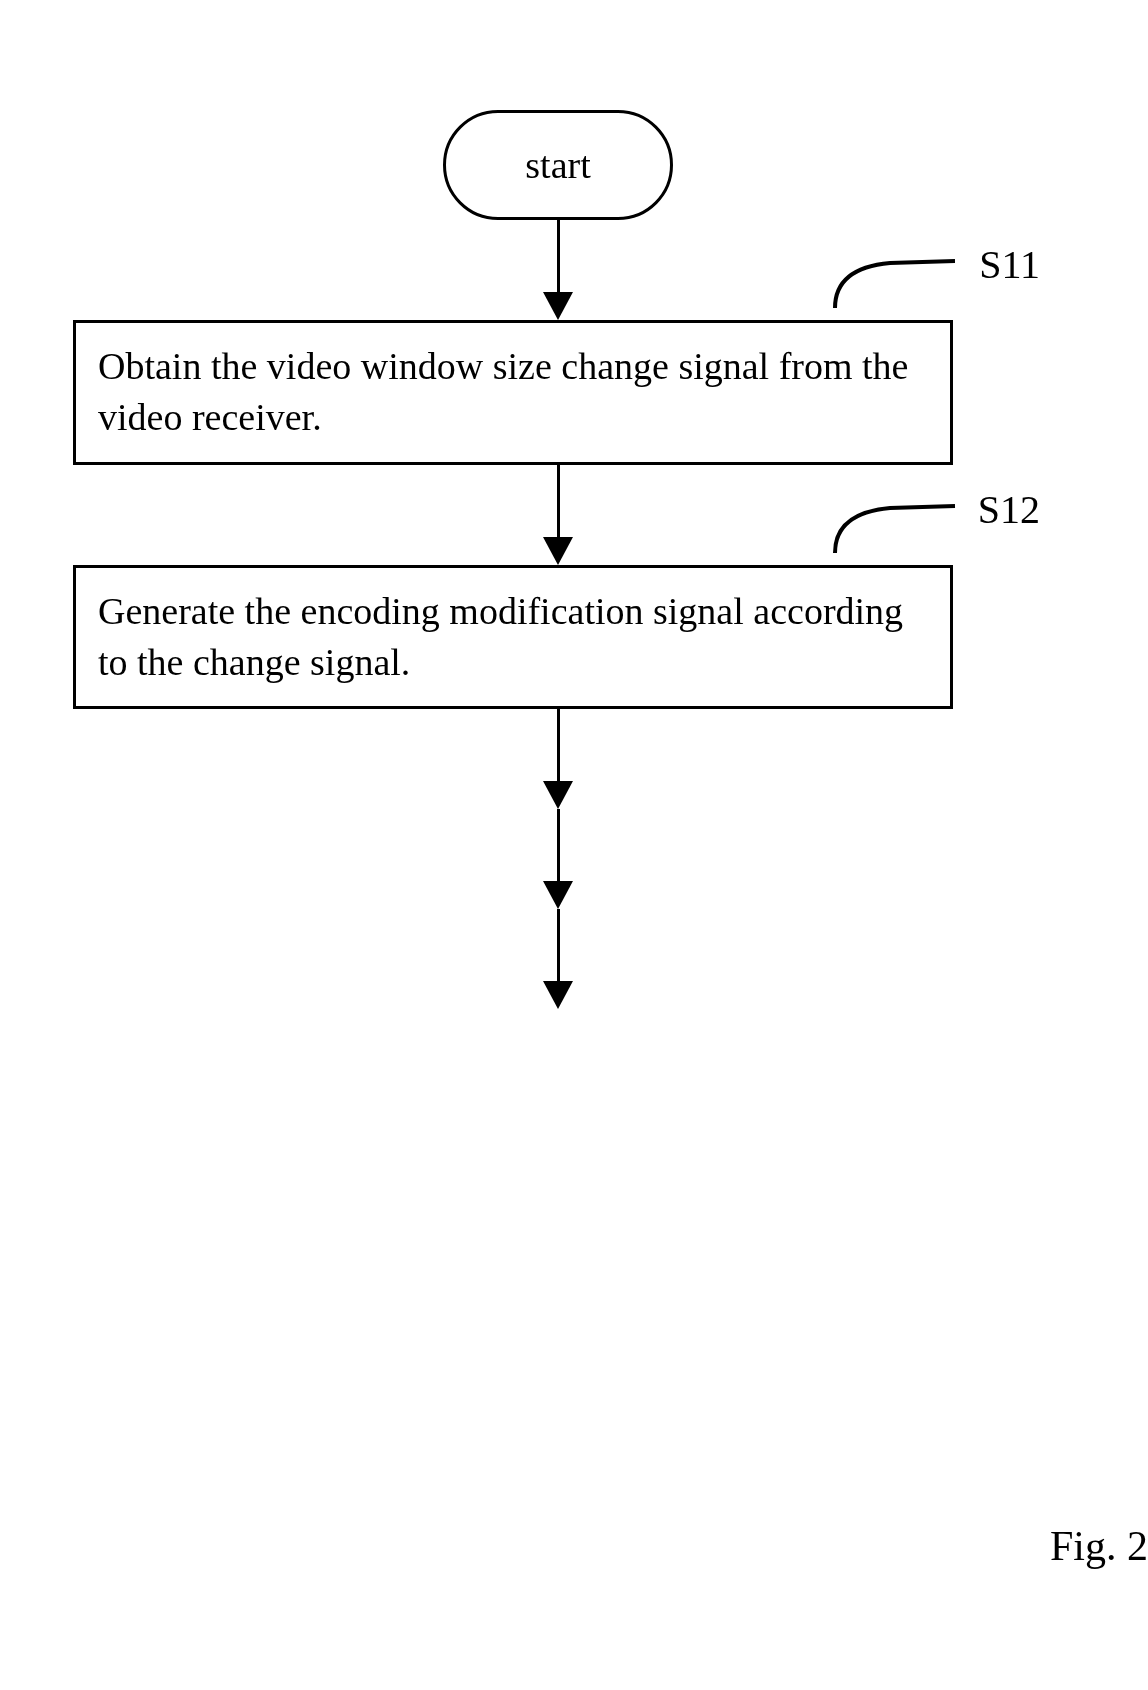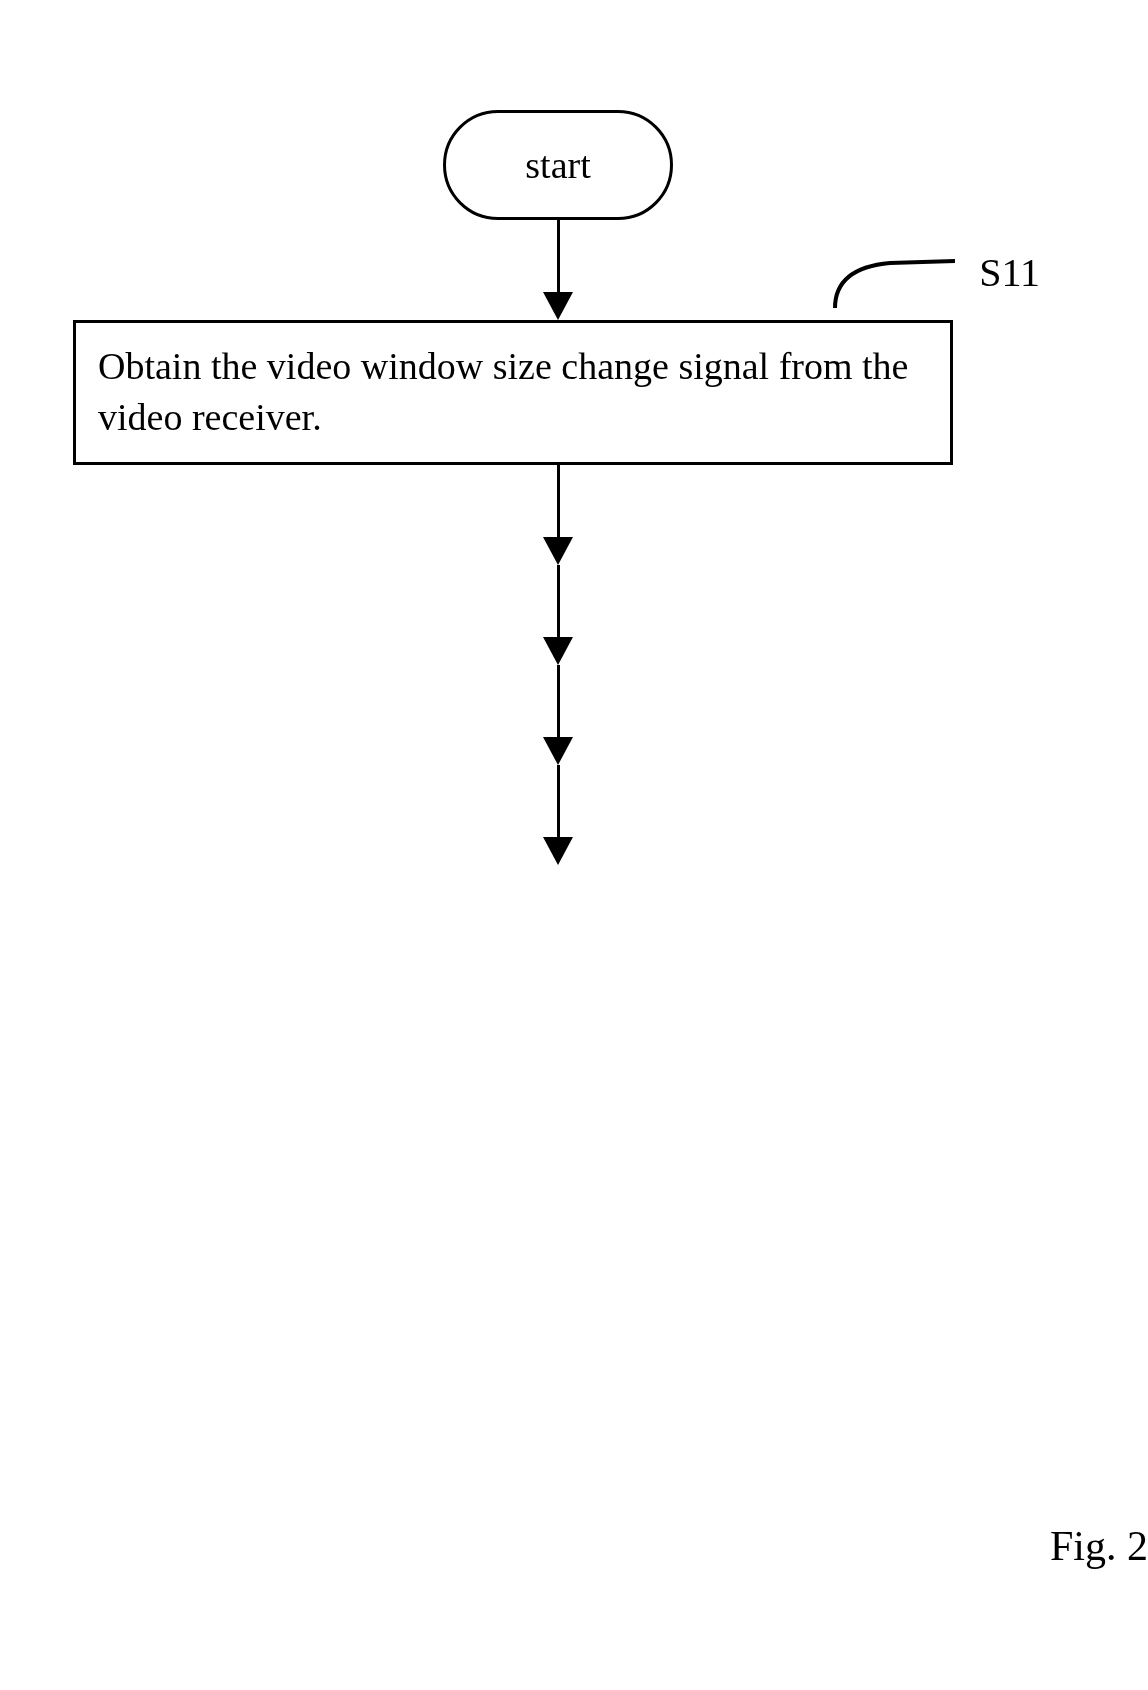--- a/index.html
+++ b/index.html
@@ -77,21 +77,20 @@
     .callout-svg {
       position: absolute;
       right: 60px;
       top: 10px;
     }
     .label-text {
       font-size: 40px;
       position: absolute;
       right: -20px;
       top: -5px;
-      margin-top: 8px;
     }
     .caption {
       position: absolute;
       bottom: 120px;
       left: 0;
       right: 0;
       text-align: right;
       font-size: 42px;
     }
   </style>
@@ -117,20 +116,29 @@
       <span class="label-text">S11</span>
     </div>
     <span>Obtain the video window size change signal from the video receiver.</span>
   </div>
 
   <div class="arrow-container">
     <div class="arrow-line"></div>
     <div class="arrow-head"></div>
   </div>
 
+  <div class="process">
+    <div class="label-group">
+      <svg class="callout-svg" width="130" height="60">
+        <path d="M 5 55 Q 5 15, 60 10 L 125 8" stroke="black" stroke-width="4" fill="none"></path>
+      </svg>
+      <span class="label-text">S12</span>
+    </div>
+    <span>Generate the encoding modification signal according to the change signal.</span>
+  </div>
 
   <div class="arrow-container">
     <div class="arrow-line"></div>
     <div class="arrow-head"></div>
   </div>
 
 
   <div class="arrow-container">
     <div class="arrow-line"></div>
     <div class="arrow-head"></div>

